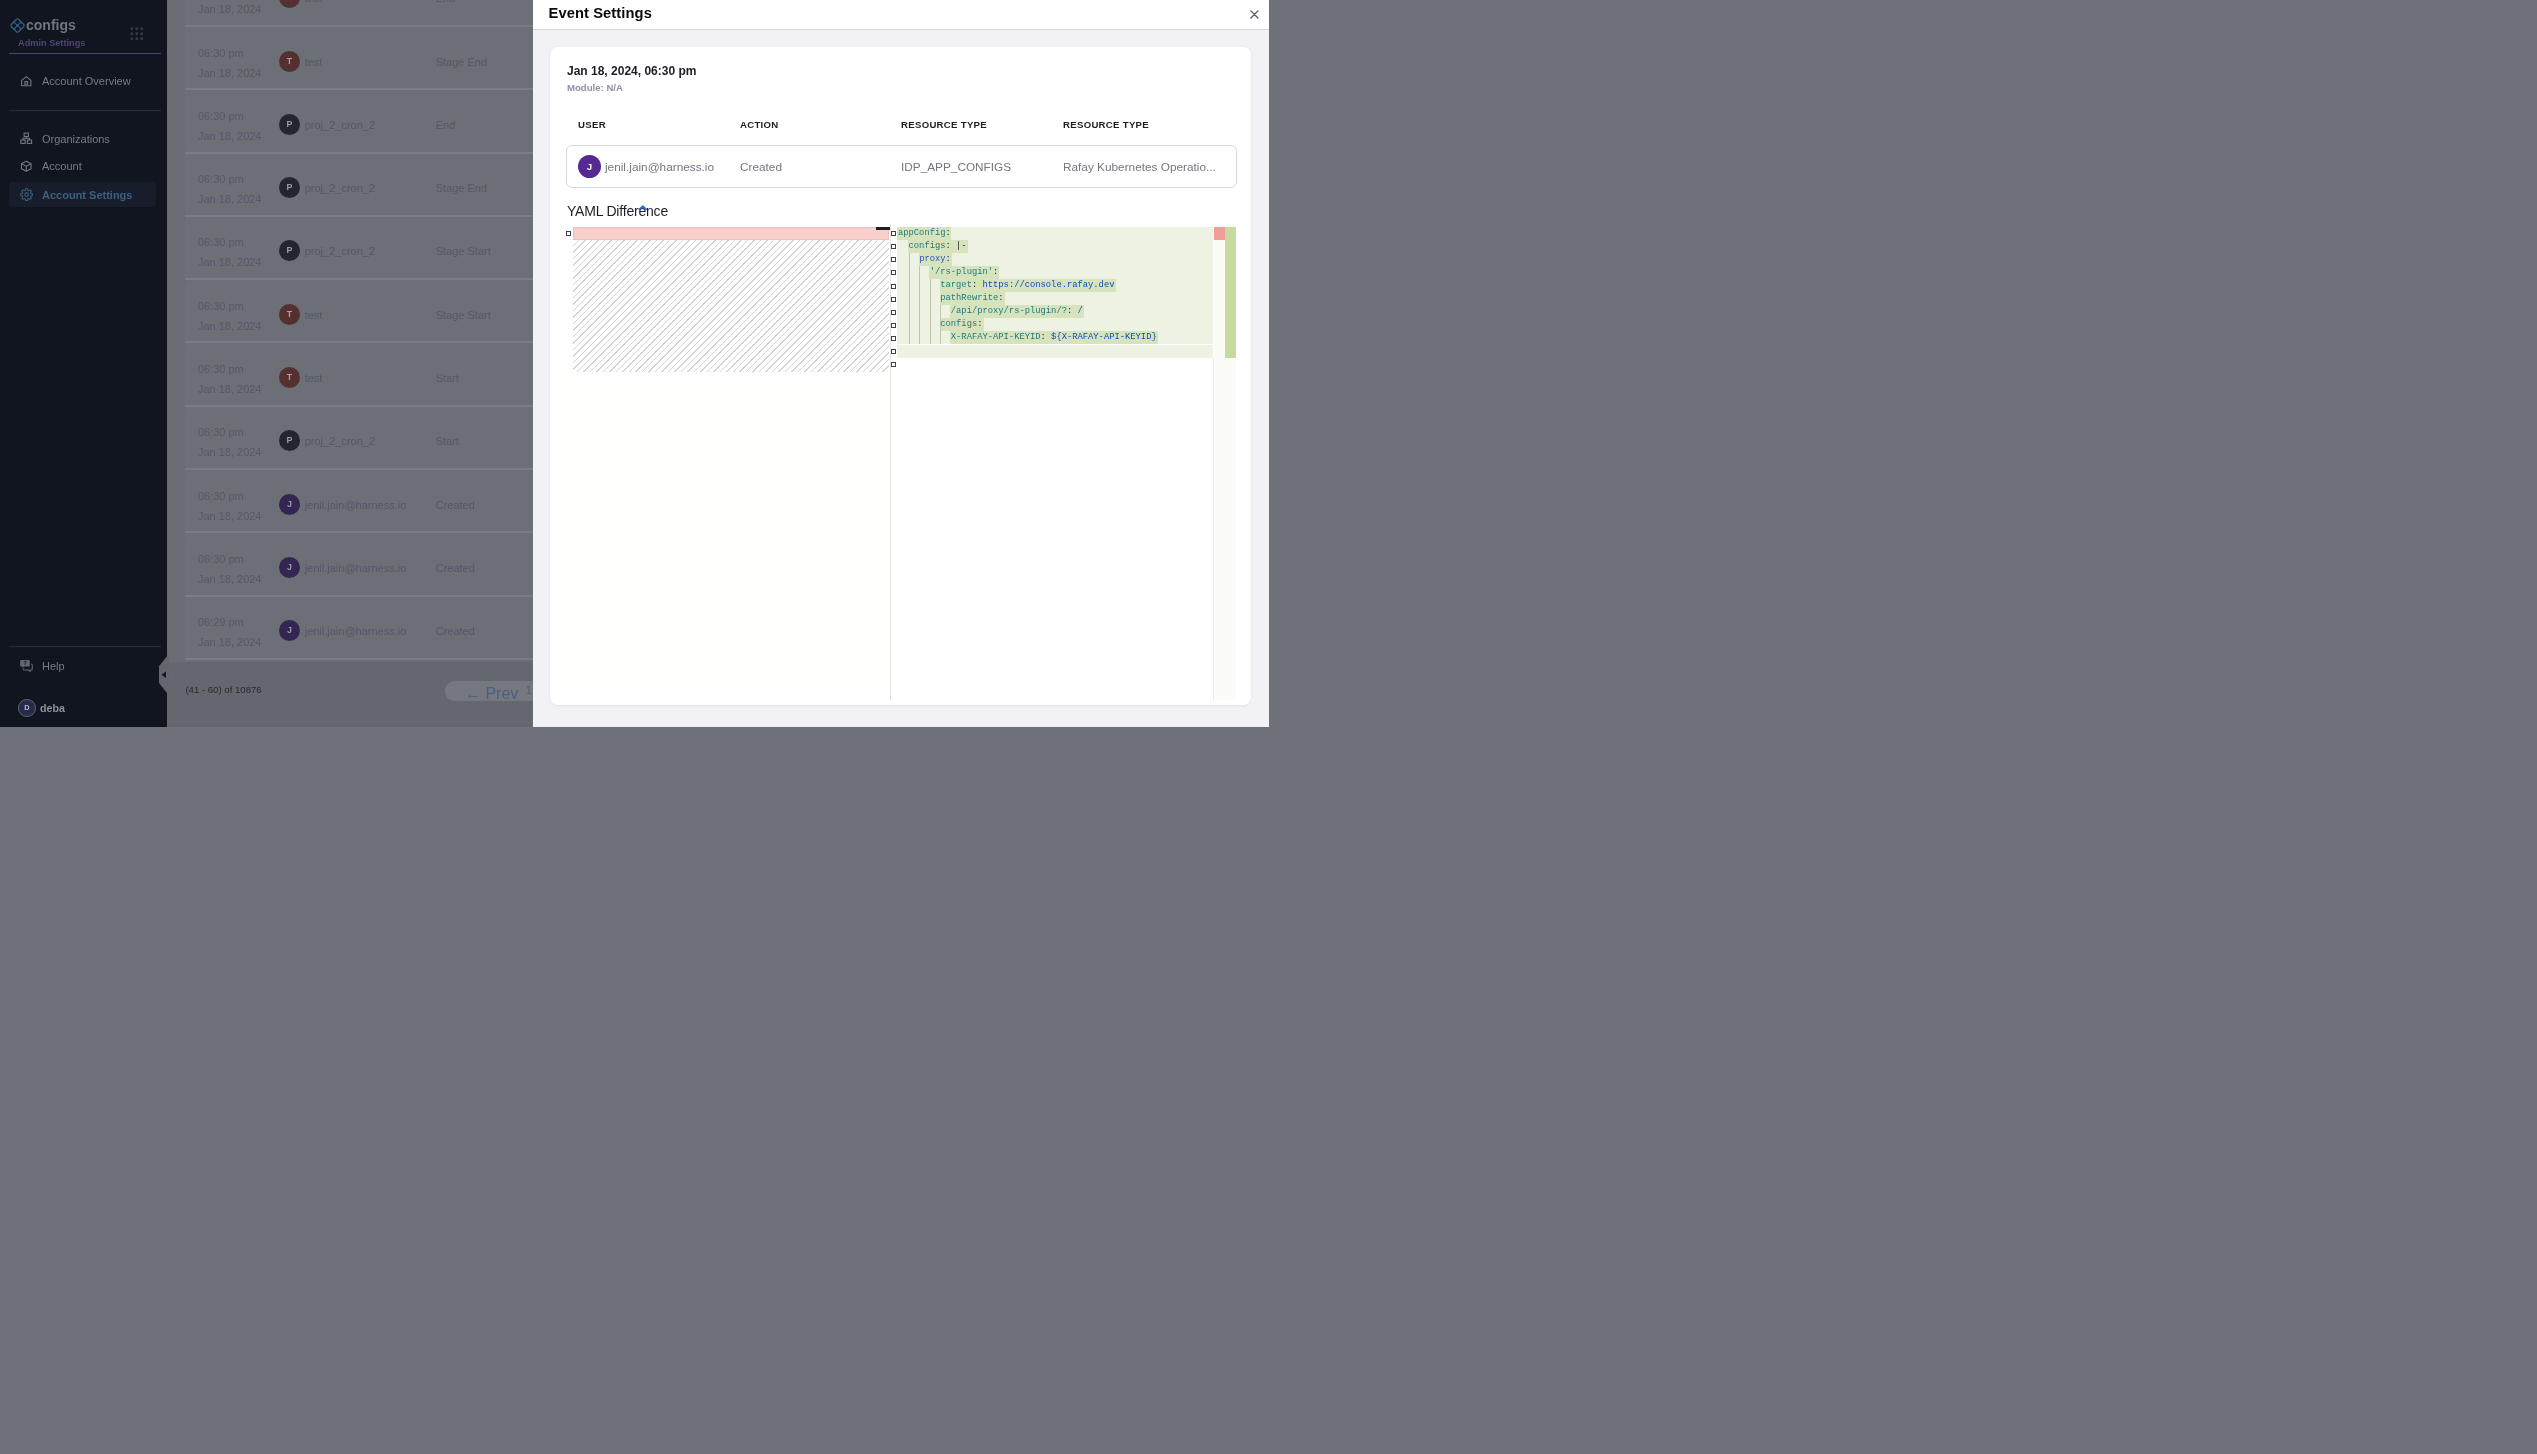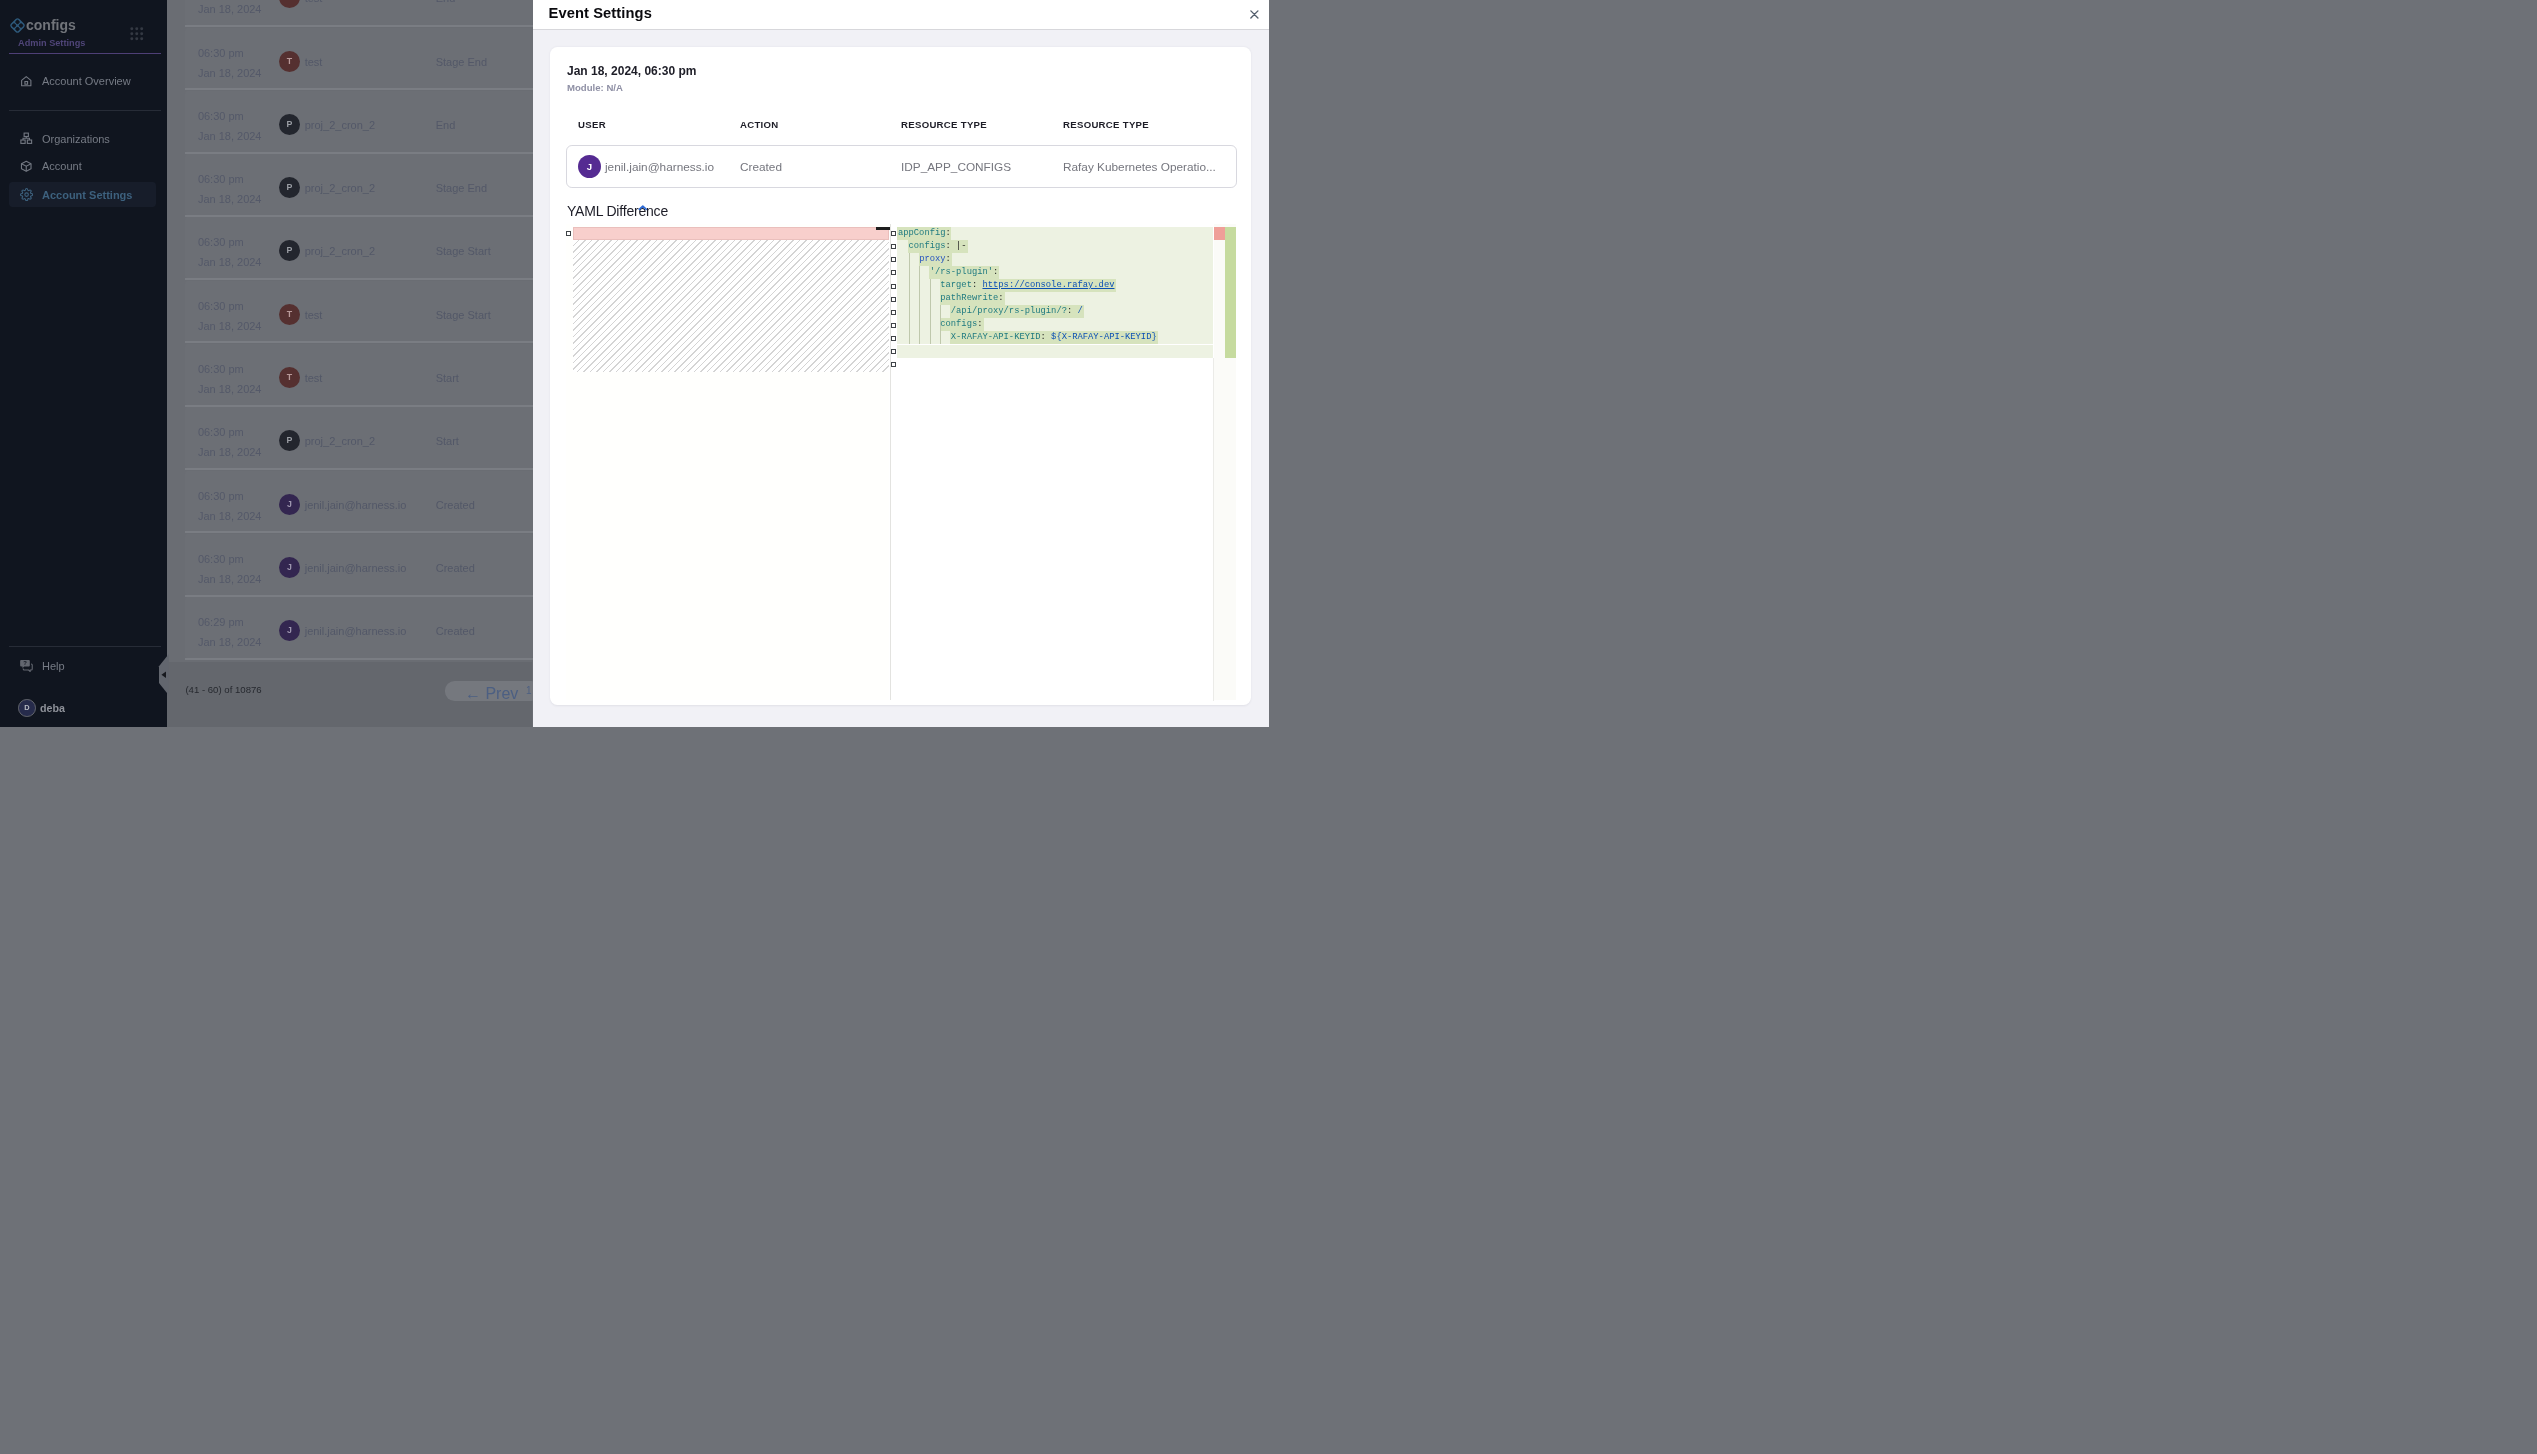--- a/index.html
+++ b/index.html
@@ -262,21 +262,21 @@
     <div class="charbg" style="left:390px; top:271px; width:44px;"></div>
     <div class="charbg" style="left:400px; top:284px; width:208px;"></div>
     <div class="guide" style="left:359px; top:206px; height:91px;"></div>
     <div class="guide" style="left:369px; top:219px; height:78px;"></div>
     <div class="guide" style="left:380px; top:232px; height:65px;"></div>
     <div class="guide" style="left:390px; top:258px; height:39px;"></div>
     <div class="codeline" style="left:348px; top:180px;"><span class="tk">appConfig</span>:</div>
     <div class="codeline" style="left:348px; top:193px;">  <span class="tk">configs</span>: |-</div>
     <div class="codeline" style="left:348px; top:206px;">    <span class="bk">proxy</span>:</div>
     <div class="codeline" style="left:348px; top:219px;">      <span class="tk">'/rs-plugin'</span>:</div>
-    <div class="codeline" style="left:348px; top:232px;">        <span class="tk">target</span>: <span class="bv" style="text-decoration:underline;margin-top:28px;">https://console.rafay.dev</span></div>
+    <div class="codeline" style="left:348px; top:232px;">        <span class="tk">target</span>: <span class="bv" style="margin-top:28px;">https://console.rafay.dev</span></div>
     <div class="codeline" style="left:348px; top:245px;">        <span class="tk">pathRewrite</span>:</div>
     <div class="codeline" style="left:348px; top:258px;">          <span class="tk">/api/proxy/rs-plugin/?</span>: <span class="bv">/</span></div>
     <div class="codeline" style="left:348px; top:271px;">        <span class="tk">configs</span>:</div>
     <div class="codeline" style="left:348px; top:284px;">          <span class="tk">X-RAFAY-API-KEYID</span>: <span class="bv">${X-RAFAY-API-KEYID}</span></div>
     <div class="sq" style="left:341px; top:184px;"></div>
     <div class="sq" style="left:341px; top:197px;"></div>
     <div class="sq" style="left:341px; top:210px;"></div>
     <div class="sq" style="left:341px; top:223px;"></div>
     <div class="sq" style="left:341px; top:237px;"></div>
     <div class="sq" style="left:341px; top:250px;"></div>

